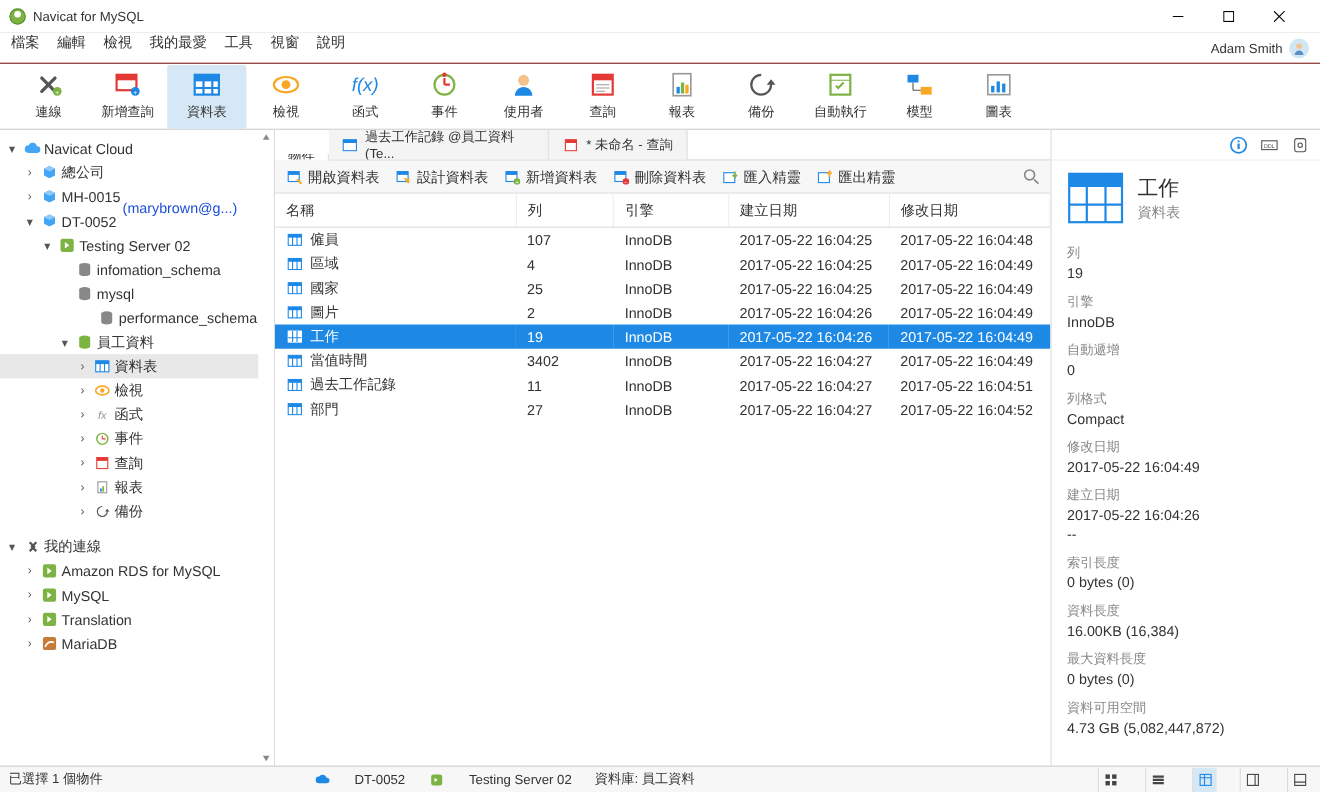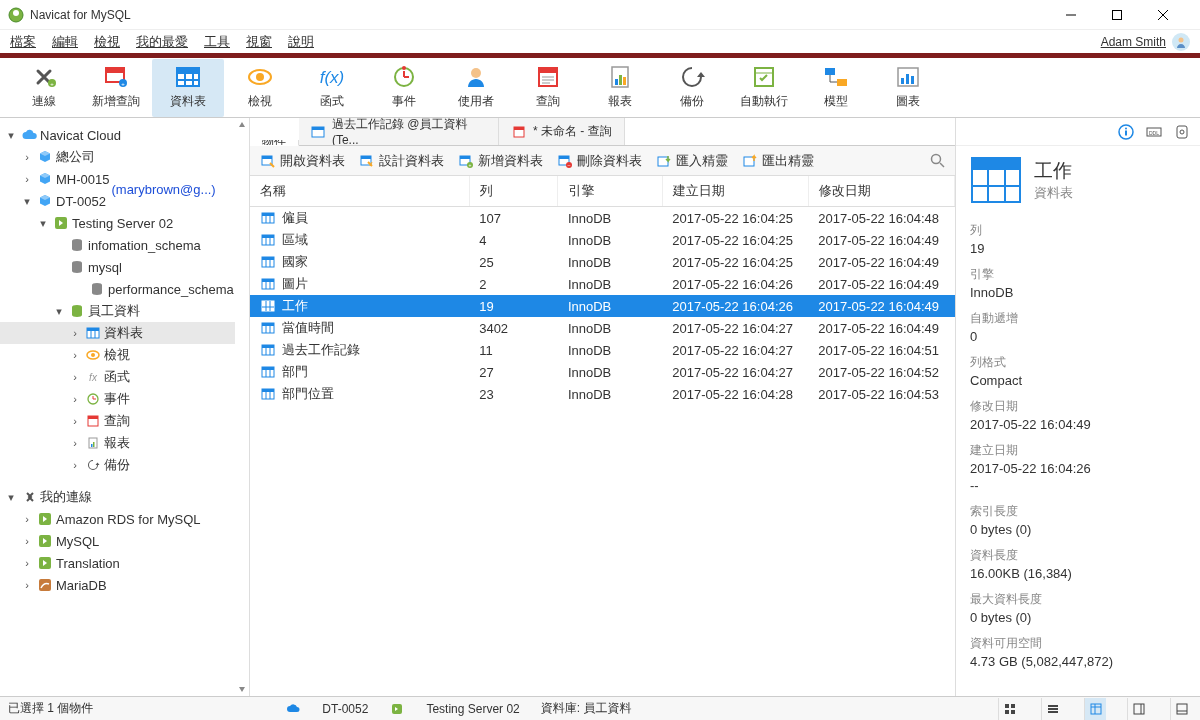--- a/index.html
+++ b/index.html
@@ -5,21 +5,21 @@
 * { box-sizing: border-box; margin: 0; padding: 0; font-family: "Segoe UI", "Microsoft JhengHei", sans-serif; }
 body { width: 1200px; height: 720px; overflow: hidden; font-size: 13px; color: #333; background: #fff; display: flex; flex-direction: column; }
 
 .titlebar { height: 30px; display: flex; align-items: center; padding: 0 14px 0 8px; border-bottom: 1px solid #eee; }
 .titlebar .logo { width: 16px; height: 16px; margin-right: 6px; }
 .titlebar .title { flex: none; font-size: 12px; }
 .titlebar .spacer { flex: 1; }
 .winbtn { width: 46px; height: 30px; display: flex; align-items: center; justify-content: center; }
 .winbtn svg { width: 10px; height: 10px; }
 
-.menubar { height: 28px; display: flex; align-items: center; padding: 0 10px; gap: 16px; border-bottom: 5px solid #7f1d1d; text-decoration: underline; }
+.menubar { height: 28px; display: flex; padding: 0 10px; gap: 16px; border-bottom: 1px solid #7f1d1d; }
 .menubar .menu-item { font-size: 13px; cursor: default; }
 .menubar .spacer { flex: 1; }
 .menubar .user { font-size: 12px; display: flex; align-items: center; gap: 6px; }
 .avatar { width: 18px; height: 18px; border-radius: 50%; background: #d0e8f5; display:flex;align-items:center;justify-content:center;}
 
 .toolbar { height: 60px; display: flex; align-items: center; padding: 0 8px; border-bottom: 1px solid #ccc; }
 .tool { width: 72px; height: 58px; display: flex; flex-direction: column; align-items: center; justify-content: center; gap: 4px; font-size: 12px; border-radius: 2px; }
 .tool.active { background: #d6e8f5; }
 .tool .tico { width: 28px; height: 24px; display: flex; align-items: center; justify-content: center; }
 
@@ -691,36 +691,20 @@
                       <line x1="5" y1="1" x2="5" y2="11" stroke="#1e88e5"></line>
                       <line x1="9" y1="1" x2="9" y2="11" stroke="#1e88e5"></line>
                     </svg>
                   </span>部門</span>
               </td>
               <td>27</td>
               <td>InnoDB</td>
               <td>2017-05-22 16:04:27</td>
               <td>2017-05-22 16:04:52</td>
             </tr>
-            <tr class="">
-              <td>
-                <span class="name-cell"><span class="tinyico">
-                    <svg width="14" height="12" viewBox="0 0 14 12">
-                      <rect x="1" y="1" width="12" height="10" fill="#fff" stroke="#1e88e5"></rect>
-                      <rect x="1" y="1" width="12" height="3" fill="#1e88e5"></rect>
-                      <line x1="5" y1="1" x2="5" y2="11" stroke="#1e88e5"></line>
-                      <line x1="9" y1="1" x2="9" y2="11" stroke="#1e88e5"></line>
-                    </svg>
-                  </span>部門位置</span>
-              </td>
-              <td>23</td>
-              <td>InnoDB</td>
-              <td>2017-05-22 16:04:28</td>
-              <td>2017-05-22 16:04:53</td>
-            </tr>
           </tbody>
         </table>
     </div>
   </div>
 
   <div class="right">
     <div class="ricons">
       <span class="tinyico">
           <svg width="16" height="16" viewBox="0 0 16 16">
             <circle cx="8" cy="8" r="7" fill="none" stroke="#1e88e5" stroke-width="1.5"></circle>

